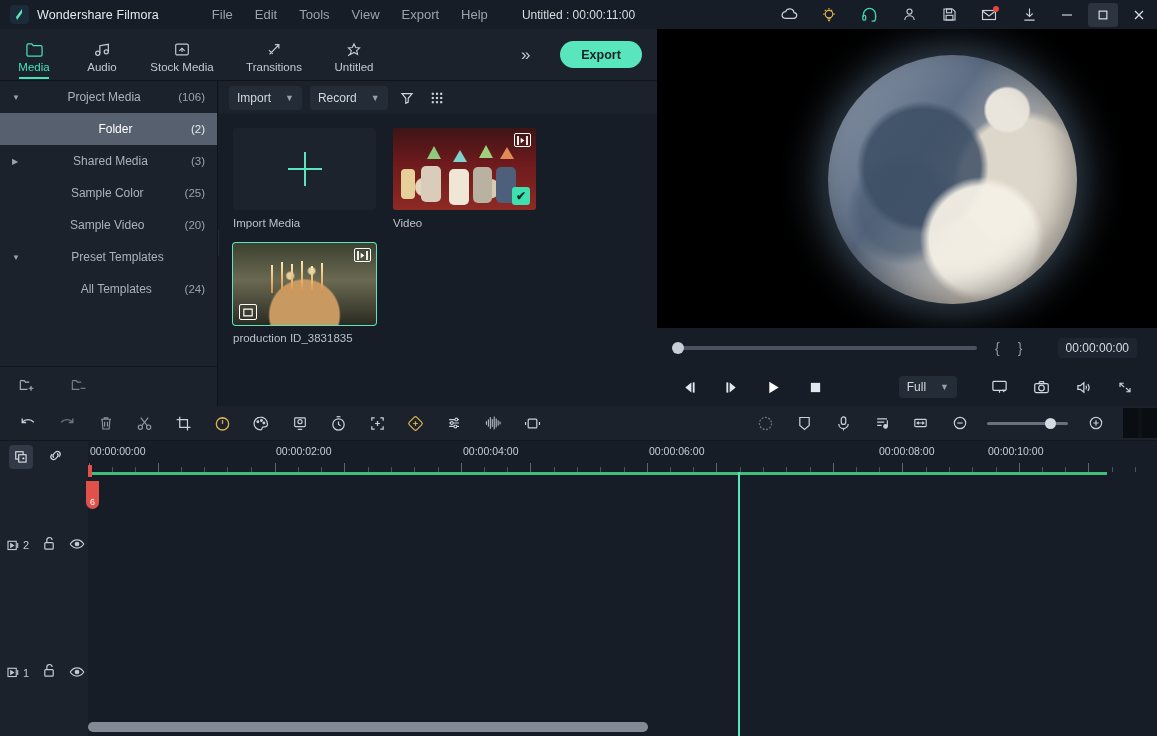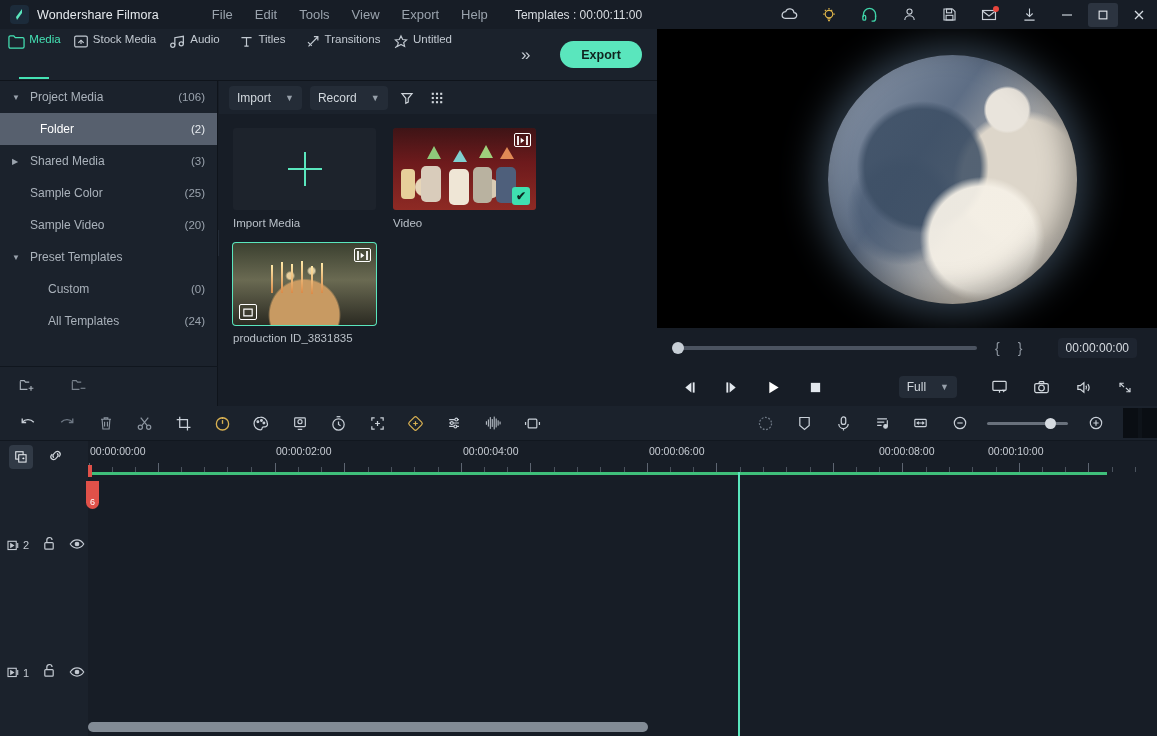--- a/index.html
+++ b/index.html
@@ -29,21 +29,21 @@
   .tb-ico svg { display: block; }
   .tb-ico.win { width: 36px; }
   .badge-dot { position: absolute; top: 6px; right: 10px; width: 6px; height: 6px; border-radius: 50%; background: #e8453c; }
 
   
   .navbar {
     position: absolute; left: 0; top: 29px; width: 657px; height: 52px;
     background: #1b222c; display: flex; align-items: center;
     border-bottom: 1px solid #0f141b;
   }
-  .nav-tab { width: 68px; display: flex; flex-direction: row; gap: 3px; padding-top: 4px; cursor: default; position: relative; height: 52px; justify-content: center; }
+  .nav-tab { width: 68px; display: flex; flex-direction: column; align-items: center; gap: 3px; padding-top: 4px; cursor: default; position: relative; height: 52px; justify-content: center; }
   .nav-tab .lbl { font-size: 11.5px; color: #c2c9d1; }
   .nav-tab.active .lbl { color: #45e2b4; }
   .nav-tab.active svg { stroke: #45e2b4; }
   .nav-tab.active::after { content:""; position:absolute; bottom:2px; left:19px; width:30px; height:2px; background:#45e2b4; }
   .nav-tab.w-wide { width: 92px; }
   .nav-chevrons { position: absolute; left: 521px; font-size: 17px; color: #c6ccd3; }
   .export-btn {
     position: absolute; right: 15px; width: 82px; height: 27px;
     background: #5ae6bd; color: #10241f; border-radius: 14px;
     font-size: 12.5px; font-weight: bold; display: flex; align-items: center; justify-content: center;
@@ -51,21 +51,21 @@
   }
 
   
   .sidebar {
     position: absolute; left: 0; top: 81px; width: 218px; height: 325px;
     background: #1b222c; border-right: 1px solid #0f141b;
   }
   .side-row { height: 32px; display: flex; align-items: center; font-size: 12px; color: #aab2bb; cursor: default; padding-right: 12px; }
   .side-row.sel { background: #57606e; color: #fff; }
   .side-row .arrow { width: 18px; margin-left: 12px; font-size: 8px; color: #9aa3ad; display:flex; align-items:center; }
-  .side-row .nm { flex: 1; }
+  .side-row .nm { flex: 1; text-align: center; }
   .side-row .ct { font-size: 11.5px; color: #9aa3ad; }
   .side-row.sel .ct { color: #e7ebef; }
   .side-foot { position: absolute; bottom: 0; left: 0; width: 218px; height: 40px; border-top: 1px solid #10161e; display: flex; align-items: center; padding-left: 18px; gap: 34px; }
   .collapse-tab { position: absolute; left: 218px; top: 230px; width: 9px; height: 26px; background: #242c37; display:flex; align-items:center; justify-content:center; }
 
   
   .media-panel { position: absolute; left: 219px; top: 81px; width: 438px; height: 325px; background: #171d26; }
   .media-toolbar { height: 33px; display: flex; align-items: center; padding: 0 10px; gap: 8px; background:#1b222c; }
   .mt-btn { height: 24px; background: #242c37; border-radius: 4px; display: flex; align-items: center; padding: 0 8px; font-size: 12px; color: #d2d8de; gap: 14px; cursor: pointer; }
   .mt-btn .cv { font-size: 9px; color: #97a0aa; }
@@ -171,21 +171,21 @@
     </div>
     <div class="app-title">Wondershare Filmora</div>
     <div class="menu">
       <div class="menu-item">File</div>
       <div class="menu-item">Edit</div>
       <div class="menu-item">Tools</div>
       <div class="menu-item">View</div>
       <div class="menu-item">Export</div>
       <div class="menu-item">Help</div>
     </div>
-    <div class="proj-title">Templates : 00:00:11:00</div>
+    <div class="proj-title">Untitled : 00:00:11:00</div>
 
     <div class="tb-right">
       <div class="tb-ico">
         <svg width="19" height="19" viewBox="0 0 20 20" fill="none" stroke="#c9d0d8" stroke-width="1.3">
             <path d="M5.5 14h9a3 3 0 0 0 .2-6 4.5 4.5 0 0 0-8.7-1A3.2 3.2 0 0 0 5.5 14z"></path>
           </svg>
       </div>
       <div class="tb-ico">
         <svg width="18" height="18" viewBox="0 0 20 20" fill="none" stroke="#e3b84a" stroke-width="1.3">
             <circle cx="10" cy="9" r="4.2"></circle>
@@ -244,42 +244,36 @@
     </div>
   </div>
 
   <div class="navbar">
     <div class="nav-tab active">
       <svg width="19" height="17" viewBox="0 0 20 18" fill="none" stroke="#45e2b4" stroke-width="1.3">
           <path d="M2 4.5a1.5 1.5 0 0 1 1.5-1.5h3.6l1.6 2h7.8a1.5 1.5 0 0 1 1.5 1.5v8A1.5 1.5 0 0 1 16.5 16h-13A1.5 1.5 0 0 1 2 14.5z"></path>
         </svg>
       <span class="lbl">Media</span>
     </div>
+    <div class="nav-tab">
+      <svg width="19" height="17" viewBox="0 0 20 18" fill="none" stroke="#c2c9d1" stroke-width="1.3">
+          <circle cx="5" cy="13" r="2.2"></circle>
+          <circle cx="14" cy="11.5" r="2.2"></circle>
+          <path d="M7.2 13V5l9-1.5v8"></path>
+        </svg>
+      <span class="lbl">Audio</span>
+    </div>
     <div class="nav-tab w-wide">
       <svg width="18" height="17" viewBox="0 0 20 18" fill="none" stroke="#c2c9d1" stroke-width="1.3">
           <rect x="3" y="3" width="14" height="12" rx="1.6"></rect>
           <path d="M7 10.5l3-2.8 3 2.8"></path>
           <path d="M10 7.7v4"></path>
         </svg>
       <span class="lbl">Stock Media</span>
     </div>
-    <div class="nav-tab">
-      <svg width="19" height="17" viewBox="0 0 20 18" fill="none" stroke="#c2c9d1" stroke-width="1.3">
-          <circle cx="5" cy="13" r="2.2"></circle>
-          <circle cx="14" cy="11.5" r="2.2"></circle>
-          <path d="M7.2 13V5l9-1.5v8"></path>
-        </svg>
-      <span class="lbl">Audio</span>
-    </div>
-    <div class="nav-tab">
-      <svg width="17" height="17" viewBox="0 0 20 18" fill="none" stroke="#c2c9d1" stroke-width="1.4">
-          <path d="M4 4.5h12M10 4.5v10M7.5 14.5h5"></path>
-        </svg>
-      <span class="lbl">Titles</span>
-    </div>
     <div class="nav-tab w-wide">
       <svg width="18" height="17" viewBox="0 0 20 18" fill="none" stroke="#c2c9d1" stroke-width="1.3">
           <path d="M5 14.5L15.2 4M11 3.6h4.4v4.4"></path>
           <path d="M4.4 9.6l4.2 4.2"></path>
         </svg>
       <span class="lbl">Transitions</span>
     </div>
     <div class="nav-tab">
       <svg width="18" height="17" viewBox="0 0 20 18" fill="none" stroke="#c2c9d1" stroke-width="1.3">
           <path d="M10 2.8l1.9 4 4.3.5-3.2 2.9 1 4.3-4-2.2-4 2.2 1-4.3-3.2-2.9 4.3-.5z"></path>
@@ -314,25 +308,20 @@
     </div>
     <div class="side-row">
       <span class="arrow"></span>
       <span class="nm">Sample Video</span>
       <span class="ct">(20)</span>
     </div>
     <div class="side-row">
       <span class="arrow">▼</span>
       <span class="nm">Preset Templates</span>
       <span class="ct"></span>
-    </div>
-    <div class="side-row">
-      <span class="arrow"></span>
-      <span class="nm" style="margin-left:18px">Custom</span>
-      <span class="ct">(0)</span>
     </div>
     <div class="side-row">
       <span class="arrow"></span>
       <span class="nm" style="margin-left:18px">All Templates</span>
       <span class="ct">(24)</span>
     </div>
 
     <div class="side-foot">
       <span>
         <svg width="18" height="16" viewBox="0 0 20 18" fill="none" stroke="#a8b0b9" stroke-width="1.3">

